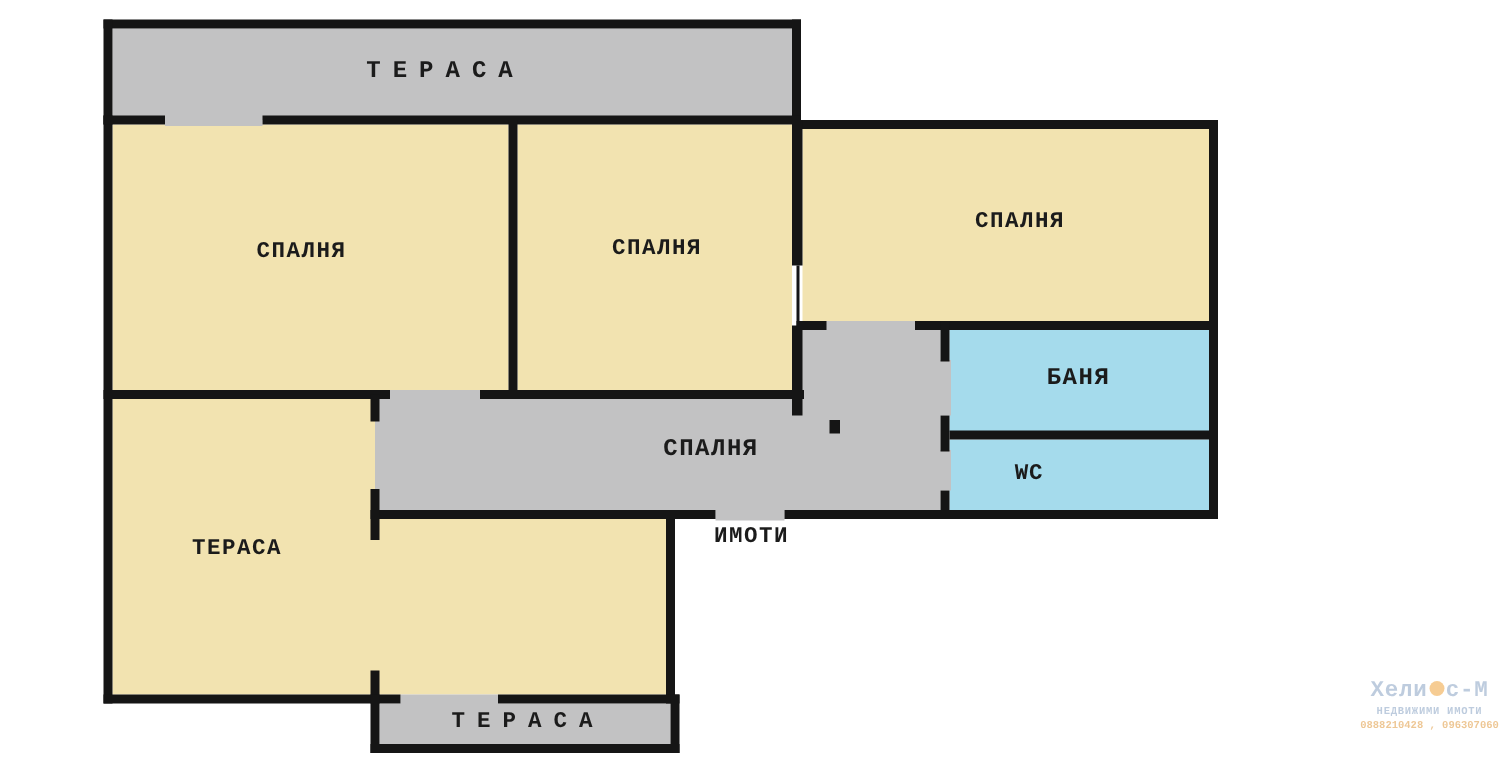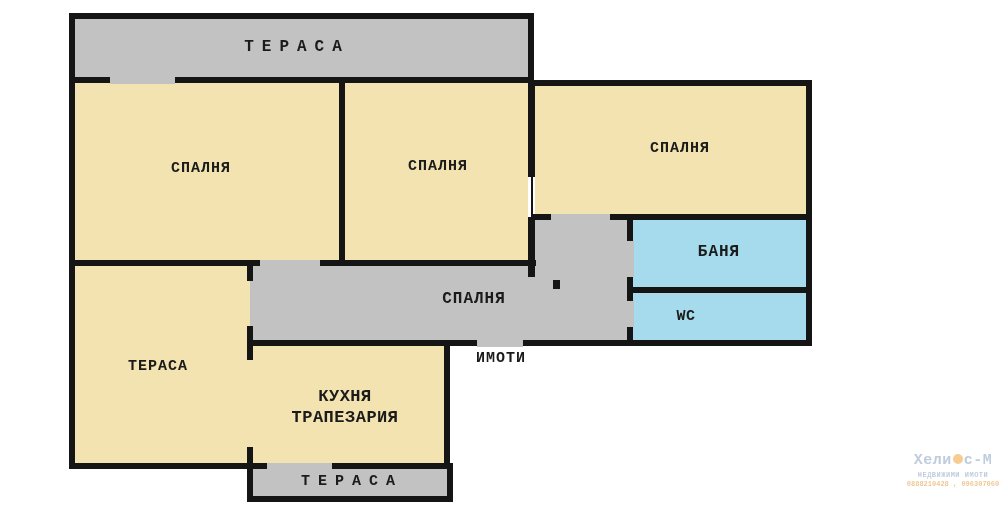--- a/index.html
+++ b/index.html
@@ -98,24 +98,20 @@
 
   <div class="lbl sp" style="left:293px;top:47px;">ТЕРАСА</div>
   <div class="lbl" style="left:201px;top:168px;">СПАЛНЯ</div>
   <div class="lbl" style="left:438px;top:166px;">СПАЛНЯ</div>
   <div class="lbl" style="left:680px;top:148px;">СПАЛНЯ</div>
   <div class="lbl sm" style="left:719px;top:252px;">БАНЯ</div>
   <div class="lbl xs" style="left:686px;top:316px;">WC</div>
   <div class="lbl sm" style="left:474px;top:299px;">СПАЛНЯ</div>
   <div class="lbl" style="left:501px;top:358px;">ИМОТИ</div>
   <div class="lbl" style="left:158px;top:366px;">ТЕРАСА</div>
-  <div class="lbl-block" style="left:345px;top:407px;">
-    <div>КУХНЯ</div>
-    <div>ТРАПЕЗАРИЯ</div>
-  </div>
   <div class="lbl sp" style="left:348px;top:481px;font-size:15px;">ТЕРАСА</div>
 
   <div id="watermark">
     <div id="wm-brand"><span>Хели</span><span id="wm-dot"></span><span>с-М</span></div>
     <div id="wm-sub">НЕДВИЖИМИ ИМОТИ</div>
     <div id="wm-phones">0888210428 , 096307060</div>
   </div>
 
 </div>
 

